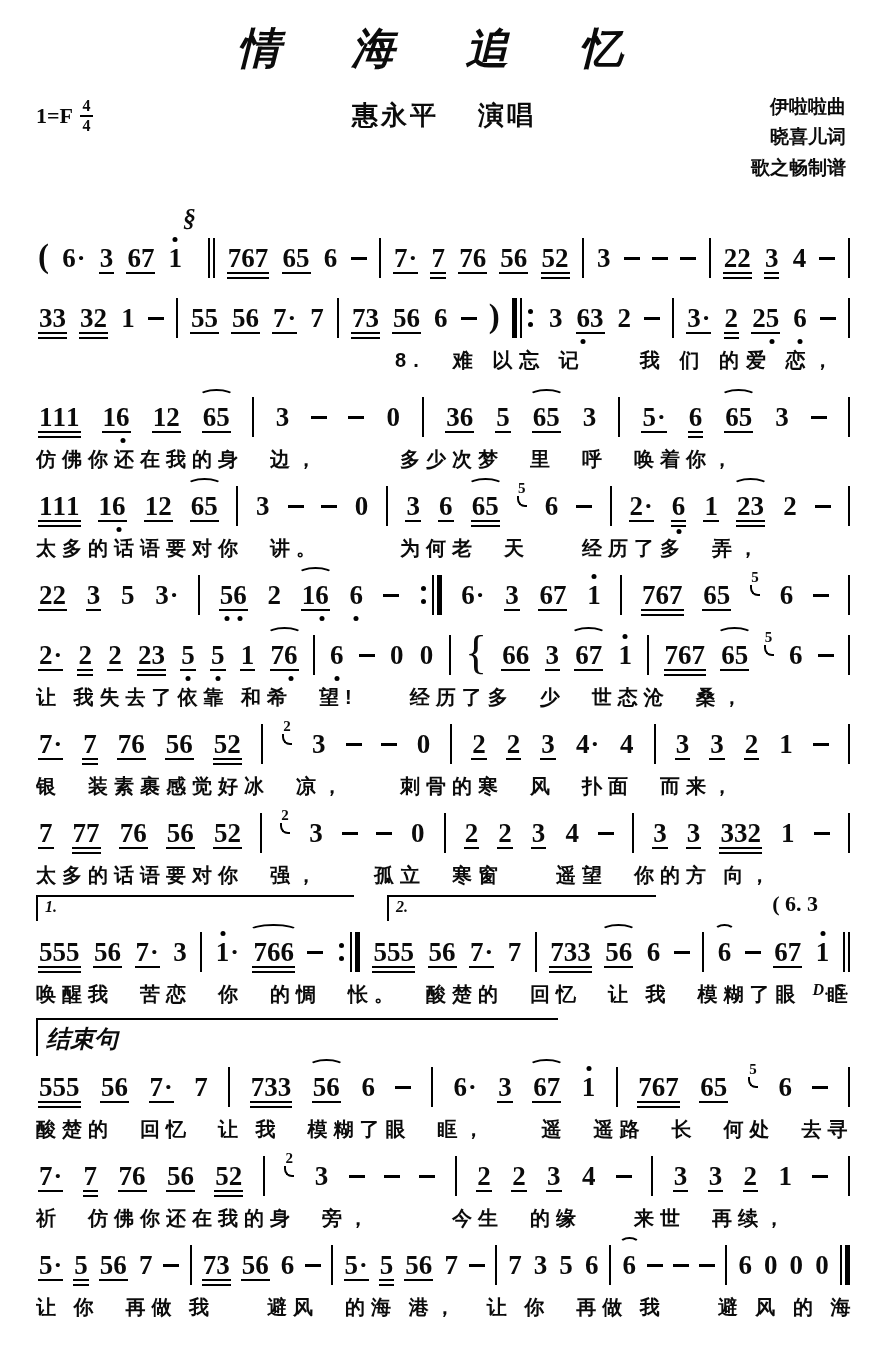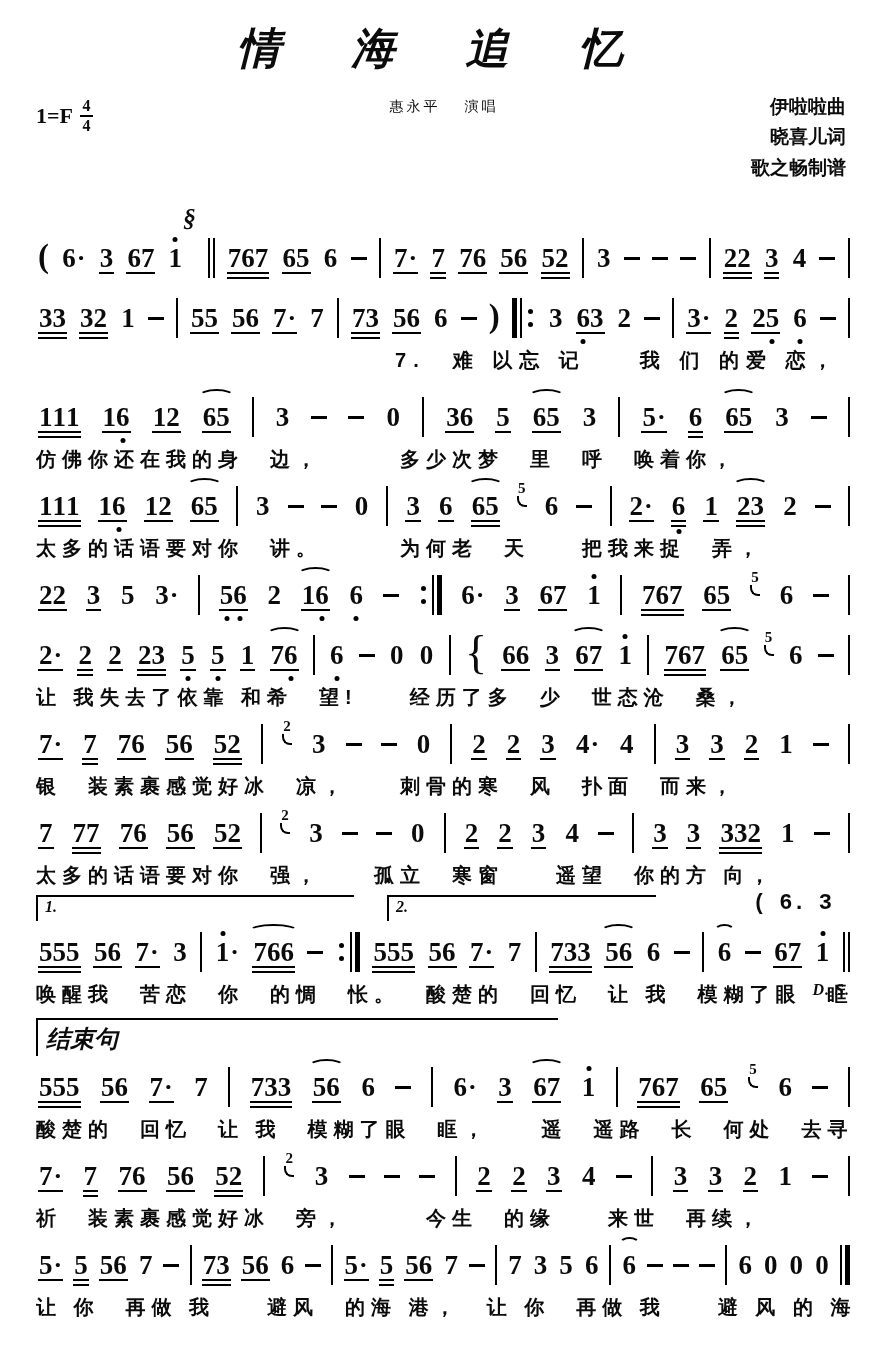--- a/index.html
+++ b/index.html
@@ -10,21 +10,21 @@
   .title{text-align:center;font-size:43px;font-weight:900;font-style:italic;
          letter-spacing:28px;margin-top:6px;white-space:nowrap;
          font-family:"DejaVu Serif","Liberation Serif",serif;}
   .meta{display:flex;justify-content:space-between;align-items:flex-start;margin-top:14px;}
   .meta .col{flex:1;}
   .key{display:flex;align-items:center;gap:7px;font-size:22px;font-weight:700;
        font-family:"Liberation Serif",serif;padding-top:6px;}
   .meterfrac{display:inline-flex;flex-direction:column;align-items:center;line-height:1.02;
              font-size:16px;font-weight:700;}
   .meterfrac .mline{width:13px;height:2px;background:#000;margin:1px 0;}
-  .performer{text-align:center;font-size:14px;font-weight:400;letter-spacing:3px;padding-top:6px;}
+  .performer{text-align:center;font-size:26px;font-weight:700;letter-spacing:3px;padding-top:6px;}
   .credits{text-align:right;font-size:19px;font-weight:700;line-height:1.6;padding-right:6px;}
   
   .nrow{display:flex;justify-content:space-between;align-items:center;
         height:32px;padding:15px 2px 13px;line-height:1;
         font-family:"Liberation Serif","DejaVu Serif",serif;font-weight:700;font-size:27px;}
   .tk{display:inline-flex;align-items:baseline;position:relative;padding:0 1px;}
   .tk.u1::after{content:"";position:absolute;left:0;right:0;bottom:-2px;height:2px;background:#000;}
   .tk.u2::before{content:"";position:absolute;left:0;right:0;bottom:-7px;height:2px;background:#000;}
   .nc{position:relative;display:inline-block;line-height:1;}
   .nc.hd::after{content:"";position:absolute;top:-8px;left:50%;transform:translateX(-50%);
@@ -59,22 +59,22 @@
   
   .verses{margin:0 0 2px 44%;}
   .verse{font-size:20px;font-weight:700;letter-spacing:7px;height:37px;white-space:nowrap;}
   
   .sysrel{position:relative;}
   .volta{position:absolute;top:-26px;height:26px;border-top:2px solid #000;border-left:2px solid #000;
          box-sizing:border-box;padding:1px 0 0 7px;font-style:italic;font-weight:700;font-size:16px;
          font-family:"Liberation Serif",serif;}
   .volta1{left:0;width:39%;}
   .volta2{left:43%;width:33%;}
-  .annot{position:absolute;top:-30px;right:20px;font-size:22px;font-weight:700;
-         font-family:Liberation Mono, monospace;}
+  .annot{position:absolute;top:-30px;right:34px;font-size:22px;font-weight:700;
+         font-family:Liberation Serif, serif;}
   .endlabel{box-sizing:border-box;border-top:2px solid #000;border-left:2px solid #000;width:64%;
             padding:3px 0 1px 8px;font-size:24px;font-weight:700;font-style:italic;margin-top:8px;}
   .spacer-intro{height:18px;}
 </style>
 </head>
 <body>
 
 <div class="page">
 
   <div class="title">情 海 追 忆</div>
@@ -272,21 +272,21 @@
       <span class="tk">
         <span class="nc ld">6</span>
       </span>
       <span class="dash"></span>
       <span class="bars">
         <span class="bar"></span>
       </span>
     </div>
 
   <div class="verses">
-    <div class="verse">7.　难 以忘 记　　我 们 的爱 恋，</div>
+    <div class="verse">8.　难 以忘 记　　我 们 的爱 恋，</div>
   </div>
 
   <div class="nrow">
       <span class="tk u1 u2">
         <span class="nc">1</span>
         <span class="nc">1</span>
         <span class="nc">1</span>
       </span>
       <span class="tk u1">
         <span class="nc">1</span>
@@ -426,21 +426,21 @@
         <span class="nc">3</span>
       </span>
       <span class="tk">
         <span class="nc">2</span>
       </span>
       <span class="dash"></span>
       <span class="bars">
         <span class="bar"></span>
       </span>
     </div>
-  <div class="lyr">太多的话语要对你　讲。　　　为何老　天　　把我来捉　弄，</div>
+  <div class="lyr">太多的话语要对你　讲。　　　为何老　天　　经历了多　弄，</div>
 
   <div class="nrow">
       <span class="tk u1">
         <span class="nc">2</span>
         <span class="nc">2</span>
       </span>
       <span class="tk u1">
         <span class="nc">3</span>
       </span>
       <span class="tk">
@@ -1002,21 +1002,21 @@
         <span class="nc">2</span>
       </span>
       <span class="tk">
         <span class="nc">1</span>
       </span>
       <span class="dash"></span>
       <span class="bars">
         <span class="bar"></span>
       </span>
     </div>
-  <div class="lyr">祈　装素裹感觉好冰　旁，　　　今生　的缘　　来世　再续，</div>
+  <div class="lyr">祈　仿佛你还在我的身　旁，　　　今生　的缘　　来世　再续，</div>
 
   <div class="nrow">
       <span class="tk u1">
         <span class="nc">5</span>
         <span class="dt">·</span>
       </span>
       <span class="tk u1 u2">
         <span class="nc">5</span>
       </span>
       <span class="tk u1">

